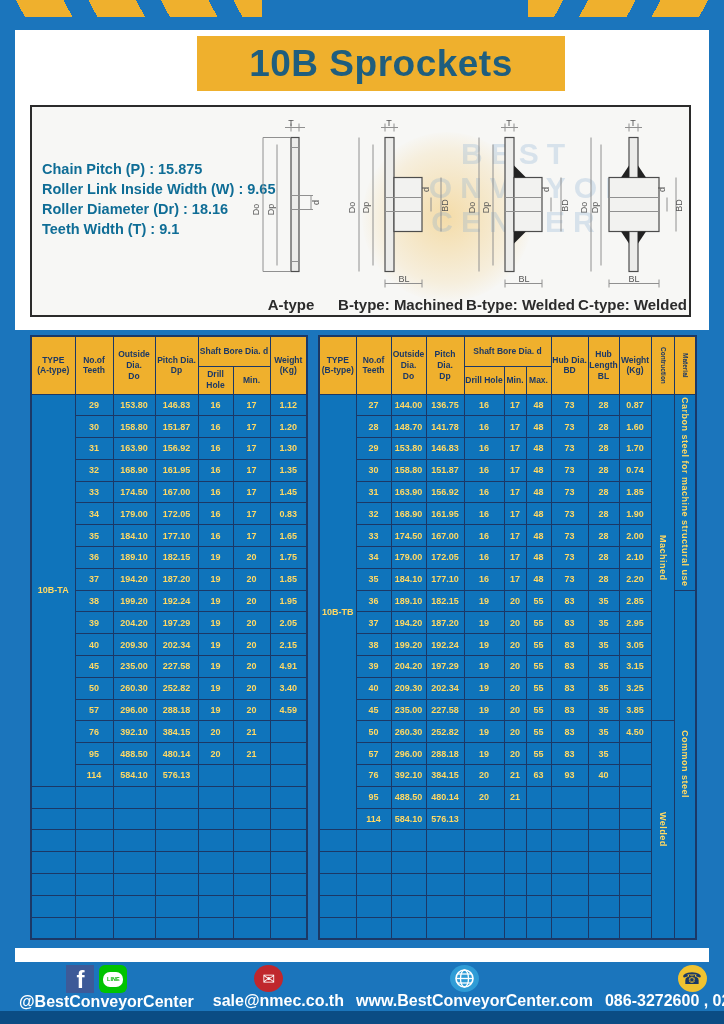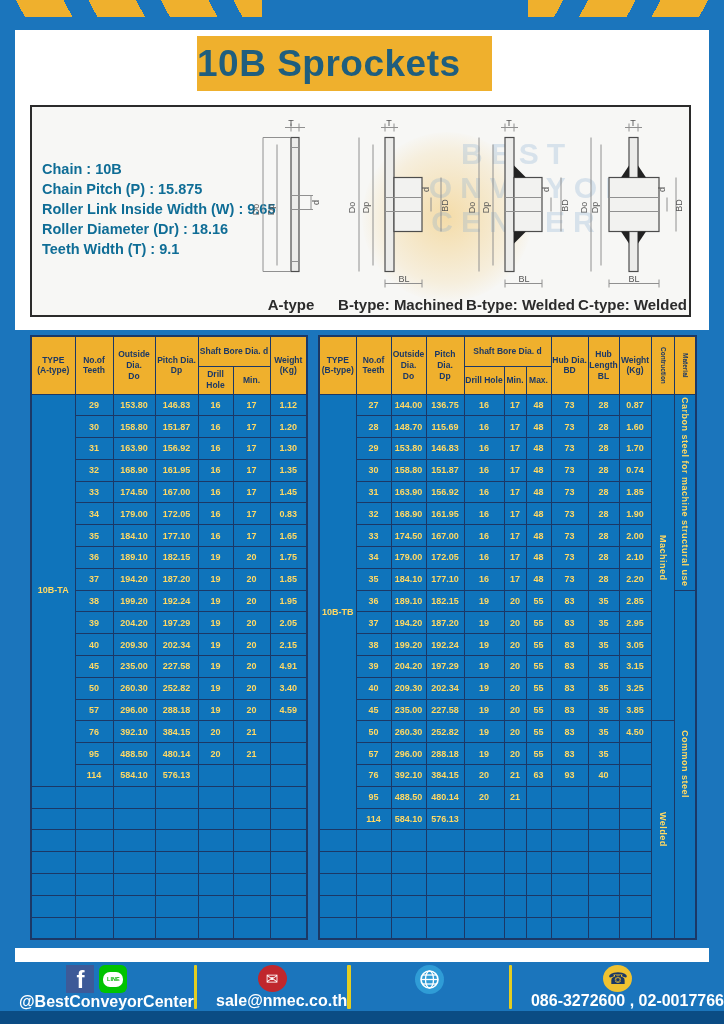--- a/index.html
+++ b/index.html
@@ -11,22 +11,22 @@
   }
   
   .hazard{position:absolute;top:0;height:17px;}
   .hazard-left{left:0;width:262px;
     background:repeating-linear-gradient(62deg,transparent 0 22px,#efb02d 22px 64px);}
   .hazard-right{right:0;width:196px;
     background:repeating-linear-gradient(-62deg,transparent 0 22px,#efb02d 22px 64px);}
   .page{position:absolute;left:15px;top:30px;width:694px;height:932px;background:#ffffff;}
   .blue-band{position:absolute;left:0;top:300px;width:694px;height:618px;background:#1b75bc;}
   
-  .title-banner{position:absolute;left:182px;top:6px;width:295px;height:55px;background:#efb02d;
-    display:flex;align-items:center;justify-content:flex-start;}
+  .title-banner{position:absolute;left:182px;top:6px;width:368px;height:55px;background:#efb02d;
+    display:flex;align-items:center;justify-content:center;}
   .title-banner span{font-size:37px;font-weight:bold;color:#1f5e7e;letter-spacing:.5px;}
   
   .diagram-box{position:absolute;left:15px;top:75px;width:661px;height:212px;
     background:#f7f7f5;border:2px solid #2b2b2b;box-sizing:border-box;overflow:hidden;}
   .specs{position:absolute;left:10px;top:52px;}
   .spec-line{font-size:14.5px;font-weight:bold;color:#0f6d96;line-height:20px;white-space:nowrap;}
   .wm{position:absolute;left:320px;top:30px;width:330px;text-align:center;pointer-events:none;}
   .wm div{font-size:30px;font-weight:bold;letter-spacing:8px;line-height:34px;color:rgba(125,165,210,.26);}
   .wm-gold{position:absolute;left:330px;top:25px;width:170px;height:170px;border-radius:50%;
     background:radial-gradient(circle,rgba(239,176,45,.38) 0%,rgba(239,176,45,.12) 55%,transparent 72%);}
@@ -86,21 +86,20 @@
 
   <div class="diagram-box">
     <div class="wm-gold"></div>
     <div class="wm">
       <div>BEST</div>
       <div>CONVEYOR</div>
       <div>CENTER</div>
     </div>
 
     <div class="specs" id="specs">
-        <div class="spec-line">Chain : 10B</div>
         <div class="spec-line">Chain Pitch (P) : 15.875</div>
         <div class="spec-line">Roller Link Inside Width (W) : 9.65</div>
         <div class="spec-line">Roller Diameter (Dr) : 18.16</div>
         <div class="spec-line">Teeth Width (T) : 9.1</div>
       </div>
 
     <div class="figs">
 
       <div class="fig">
         <svg width="88" height="176" viewBox="0 0 88 176">
@@ -510,21 +509,21 @@
         <td>48</td>
         <td>73</td>
         <td>28</td>
         <td>0.87</td>
         <td class="vert-cell" rowspan="15">Machined</td>
         <td class="vert-cell" rowspan="9">Carbon steel for machine structural use</td>
       </tr>
       <tr>
         <td>28</td>
         <td>148.70</td>
-        <td>115.69</td>
+        <td>141.78</td>
         <td>16</td>
         <td>17</td>
         <td>48</td>
         <td>73</td>
         <td>28</td>
         <td>1.60</td>
       </tr>
       <tr>
         <td>29</td>
         <td>153.80</td>
@@ -808,20 +807,21 @@
     <div class="fcol" style="width:242px">
       <div class="round-icon globe-icon">
         <svg width="21" height="21" viewBox="0 0 21 21">
           <circle cx="10.5" cy="10.5" r="8.5" fill="none" stroke="#fff" stroke-width="1.6"></circle>
           <ellipse cx="10.5" cy="10.5" rx="4" ry="8.5" fill="none" stroke="#fff" stroke-width="1.3"></ellipse>
           <line x1="2" y1="10.5" x2="19" y2="10.5" stroke="#fff" stroke-width="1.3"></line>
           <line x1="3.2" y1="6" x2="17.8" y2="6" stroke="#fff" stroke-width="1.3"></line>
           <line x1="3.2" y1="15" x2="17.8" y2="15" stroke="#fff" stroke-width="1.3"></line>
         </svg>
       </div>
+      <div class="ftext">www.BestConveyorCenter.com</div>
     </div>
     <div class="fsep"></div>
     <div class="fcol" style="width:230px">
       <div class="round-icon phone-icon">☎</div>
       <div class="ftext">086-3272600 , 02-0017766</div>
     </div>
   </div>
   <div class="footer-strip"></div>
 </div>
 

